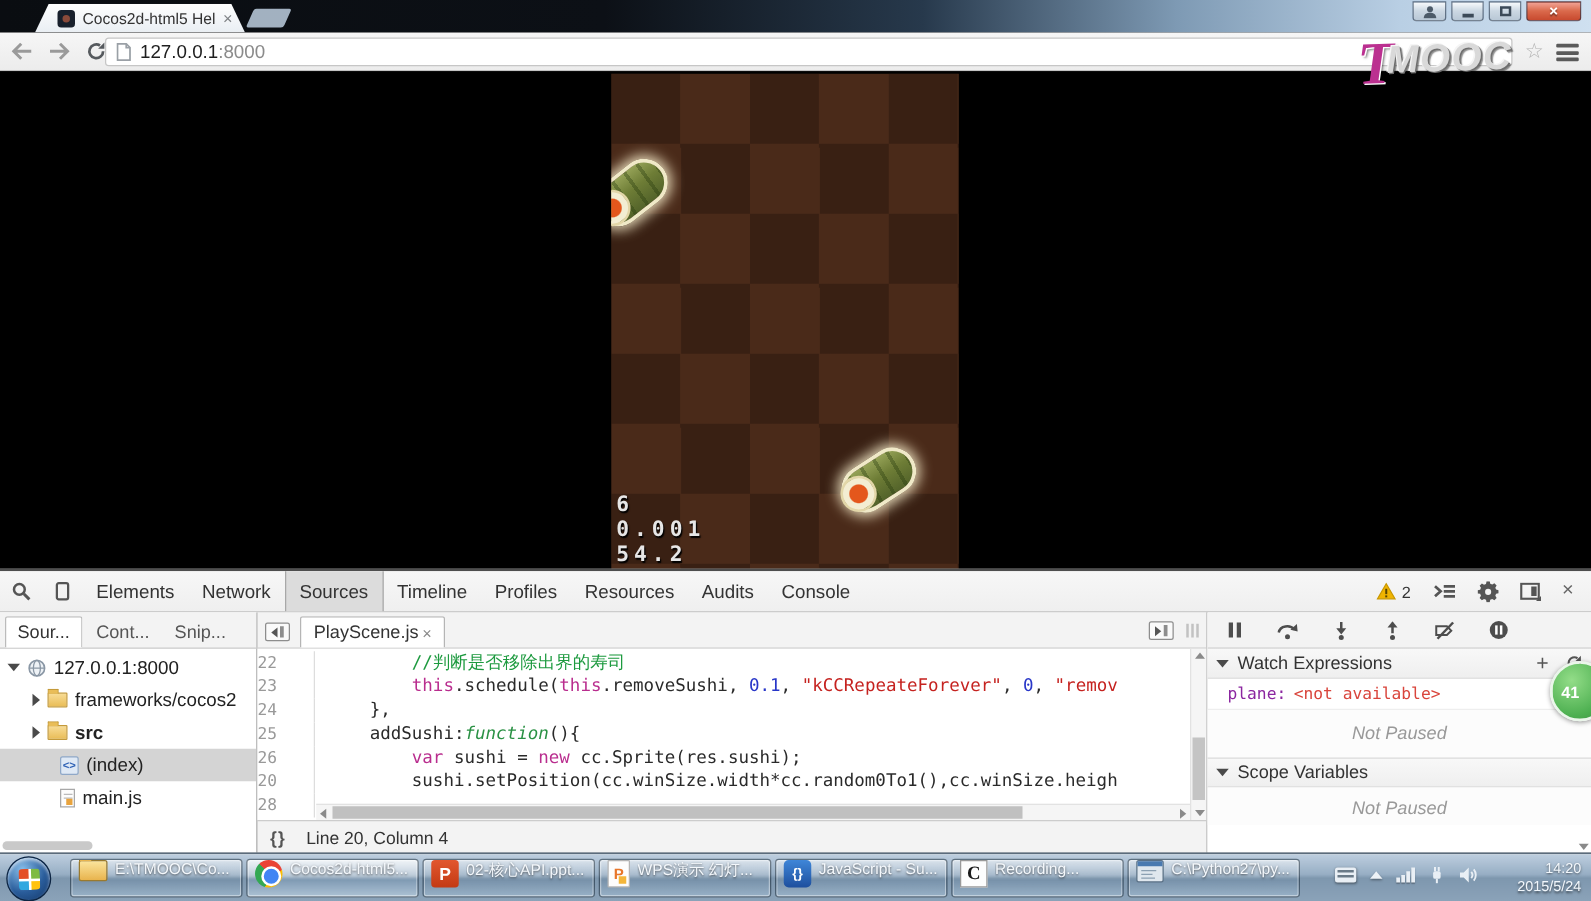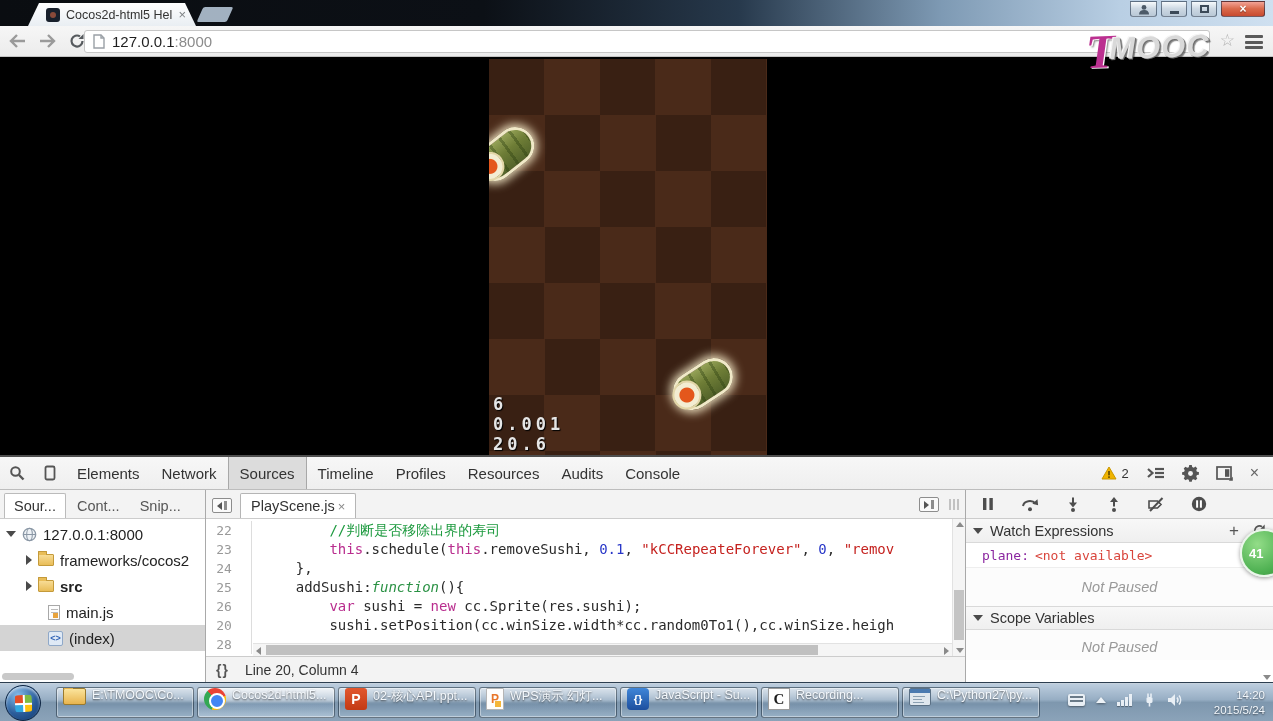--- a/index.html
+++ b/index.html
@@ -105,21 +105,21 @@
   .tri-l-sm{width:0;height:0;border-top:4px solid transparent;border-bottom:4px solid transparent;border-right:5px solid #555}
   .tri-r-sm{width:0;height:0;border-top:4px solid transparent;border-bottom:4px solid transparent;border-left:5px solid #555}
   .ed-tab{background:#fff;border:1px solid #b5b5b5;border-bottom:none;border-radius:2px 2px 0 0;padding:4px 10px;display:flex;align-items:center;gap:3px;font-size:14.5px;color:#333}
   .ed-tab .close{color:#8a8a8a;font-size:13px}
   .ed-tabs-right{margin-left:auto;display:flex;align-items:center;gap:10px;margin-bottom:6px}
   .vbars{display:flex;gap:2px}
   .vbars span{display:block;width:2px;height:11px;background:#c2c2c2}
 
   .ed-code{position:relative;flex:1;background:#fff;overflow:hidden;font-family:"DejaVu Sans Mono",monospace;font-size:14px;line-height:19px;padding-top:2px}
   .code-row{display:flex;height:19px}
-  .ln{width:46px;padding-right:9px;text-align:center;color:#999;font-size:13px;border-right:1px solid #ddd;flex-shrink:0}
+  .ln{width:46px;padding-right:9px;text-align:left;color:#999;font-size:13px;border-right:1px solid #ddd;flex-shrink:0}
   .ct{white-space:pre;padding-left:10px;color:#2a2a2a}
   .tk-pl{color:#2a2a2a}.tk-kw{color:#b92d8e}.tk-num{color:#2836c8}.tk-str{color:#c5221f}
   .tk-com{color:#1d9a3f}.tk-fn{color:#2a9144;font-style:italic}
   .vscroll{position:absolute;right:0;top:0;bottom:0;width:13px;background:#f5f5f5;border-left:1px solid #e2e2e2}
   .vscroll .up{position:absolute;top:3px;left:3px;width:0;height:0;border-left:4px solid transparent;border-right:4px solid transparent;border-bottom:5px solid #8a8a8a}
   .vscroll .down{position:absolute;bottom:3px;left:3px;width:0;height:0;border-left:4px solid transparent;border-right:4px solid transparent;border-top:5px solid #8a8a8a}
   .vscroll .thumb{position:absolute;left:1px;right:1px;top:52%;height:36%;background:#c4c4c4}
   .hscroll{position:absolute;left:47px;right:13px;bottom:0;height:13px;background:#f5f5f5;border-top:1px solid #e2e2e2}
   .hscroll .left{position:absolute;left:3px;top:3px;width:0;height:0;border-top:4px solid transparent;border-bottom:4px solid transparent;border-right:5px solid #8a8a8a}
   .hscroll .right{position:absolute;right:3px;top:3px;width:0;height:0;border-top:4px solid transparent;border-bottom:4px solid transparent;border-left:5px solid #8a8a8a}
@@ -260,21 +260,21 @@
     <div class="game-canvas">
       <div class="sushi sushi-a">
           <div class="cross"></div>
         </div>
       <div class="sushi sushi-b">
           <div class="cross"></div>
         </div>
       <div class="stats" id="stats">
           <div>6</div>
           <div>0.001</div>
-          <div>20.6</div>
+          <div>54.2</div>
         </div>
     </div>
   </div>
 
   <div class="devtools">
     <div class="dt-toolbar">
       <div class="dt-icon">
         <svg width="16" height="16" viewBox="0 0 16 16">
             <circle cx="6.5" cy="6.5" r="4.3" fill="none" stroke="#555" stroke-width="2"></circle>
             <line x1="10" y1="10" x2="14.5" y2="14.5" stroke="#555" stroke-width="2.4"></line>
@@ -352,27 +352,27 @@
             <div class="tree-row" style="padding-left: 26px;">
               <span class="tri-r"></span>
               <span class="fileicon-folder"></span>
               <span>frameworks/cocos2</span>
             </div>
             <div class="tree-row" style="padding-left: 26px; font-weight: bold;">
               <span class="tri-r"></span>
               <span class="fileicon-folder"></span>
               <span>src</span>
             </div>
+            <div class="tree-row selected" style="padding-left: 48px;">
+              <span class="fileicon-index"></span>
+              <span>(index)</span>
+            </div>
             <div class="tree-row" style="padding-left: 48px;">
               <span class="fileicon-js"></span>
               <span>main.js</span>
-            </div>
-            <div class="tree-row selected" style="padding-left: 48px;">
-              <span class="fileicon-index"></span>
-              <span>(index)</span>
             </div>
           </div>
         <div class="side-hthumb"></div>
       </div>
 
       <div class="editor">
         <div class="ed-tabs">
           <div class="boxicon">
               <span class="tri-l-sm"></span>
               <span class="bar"></span>

